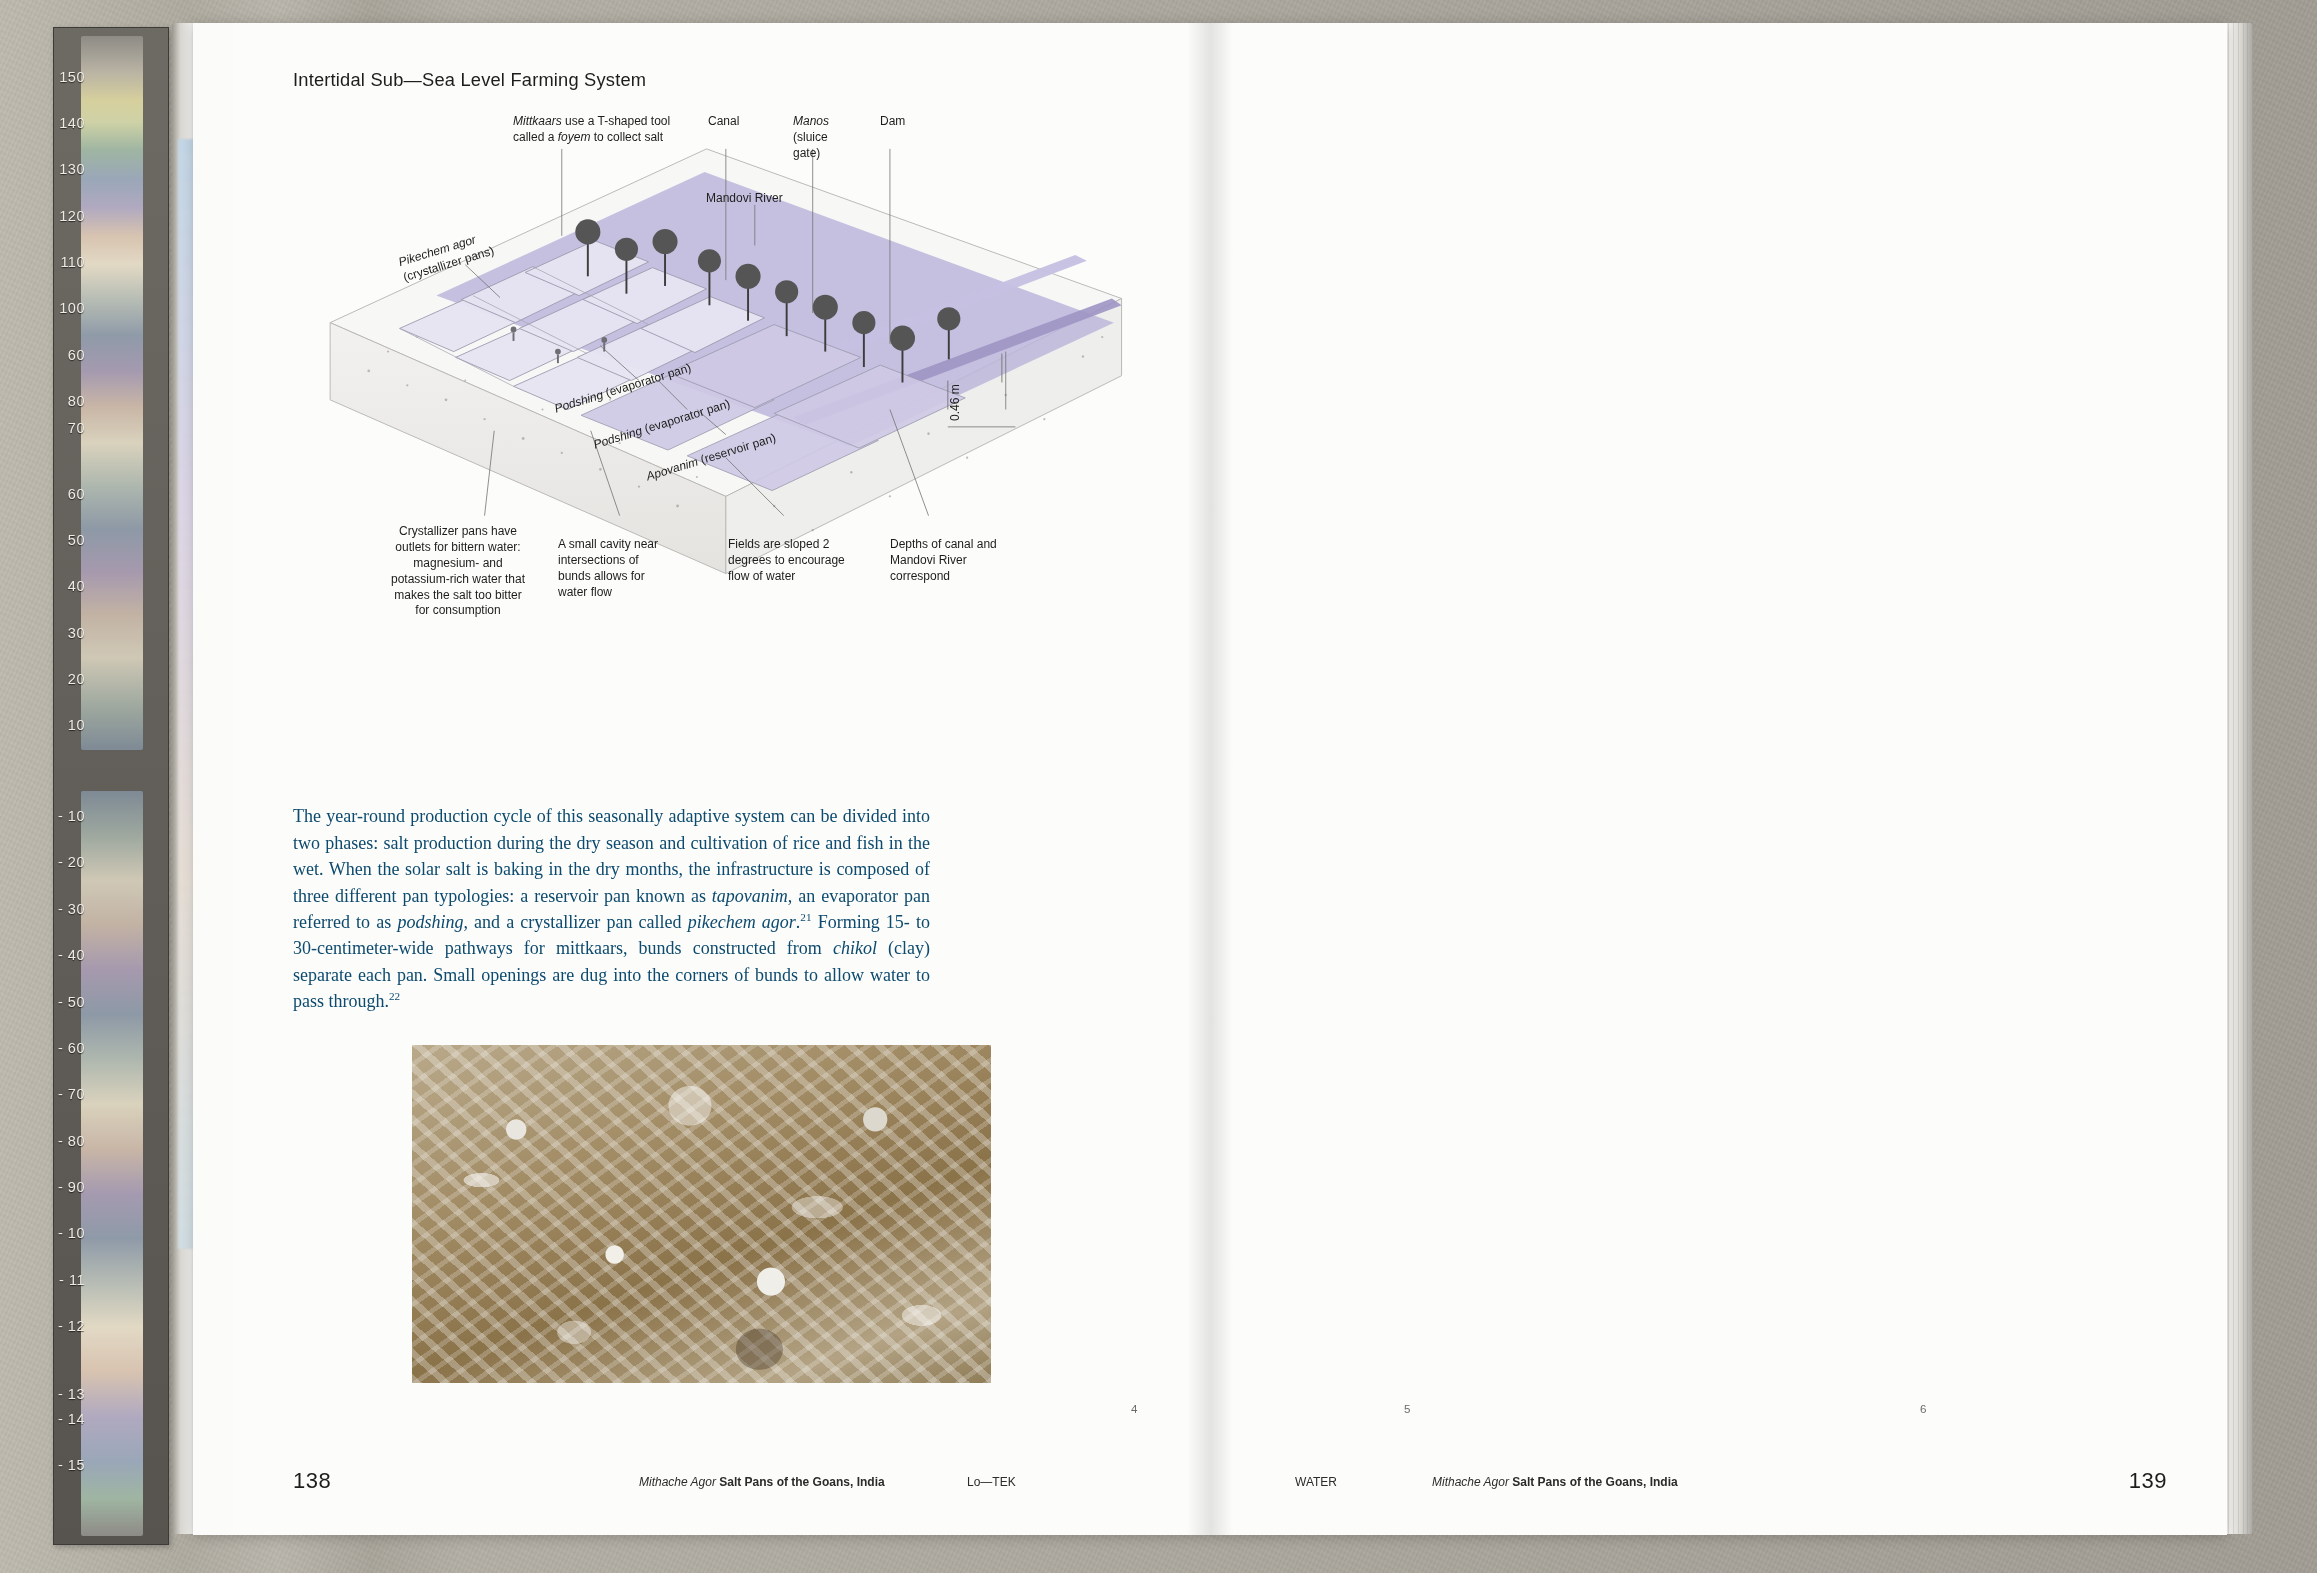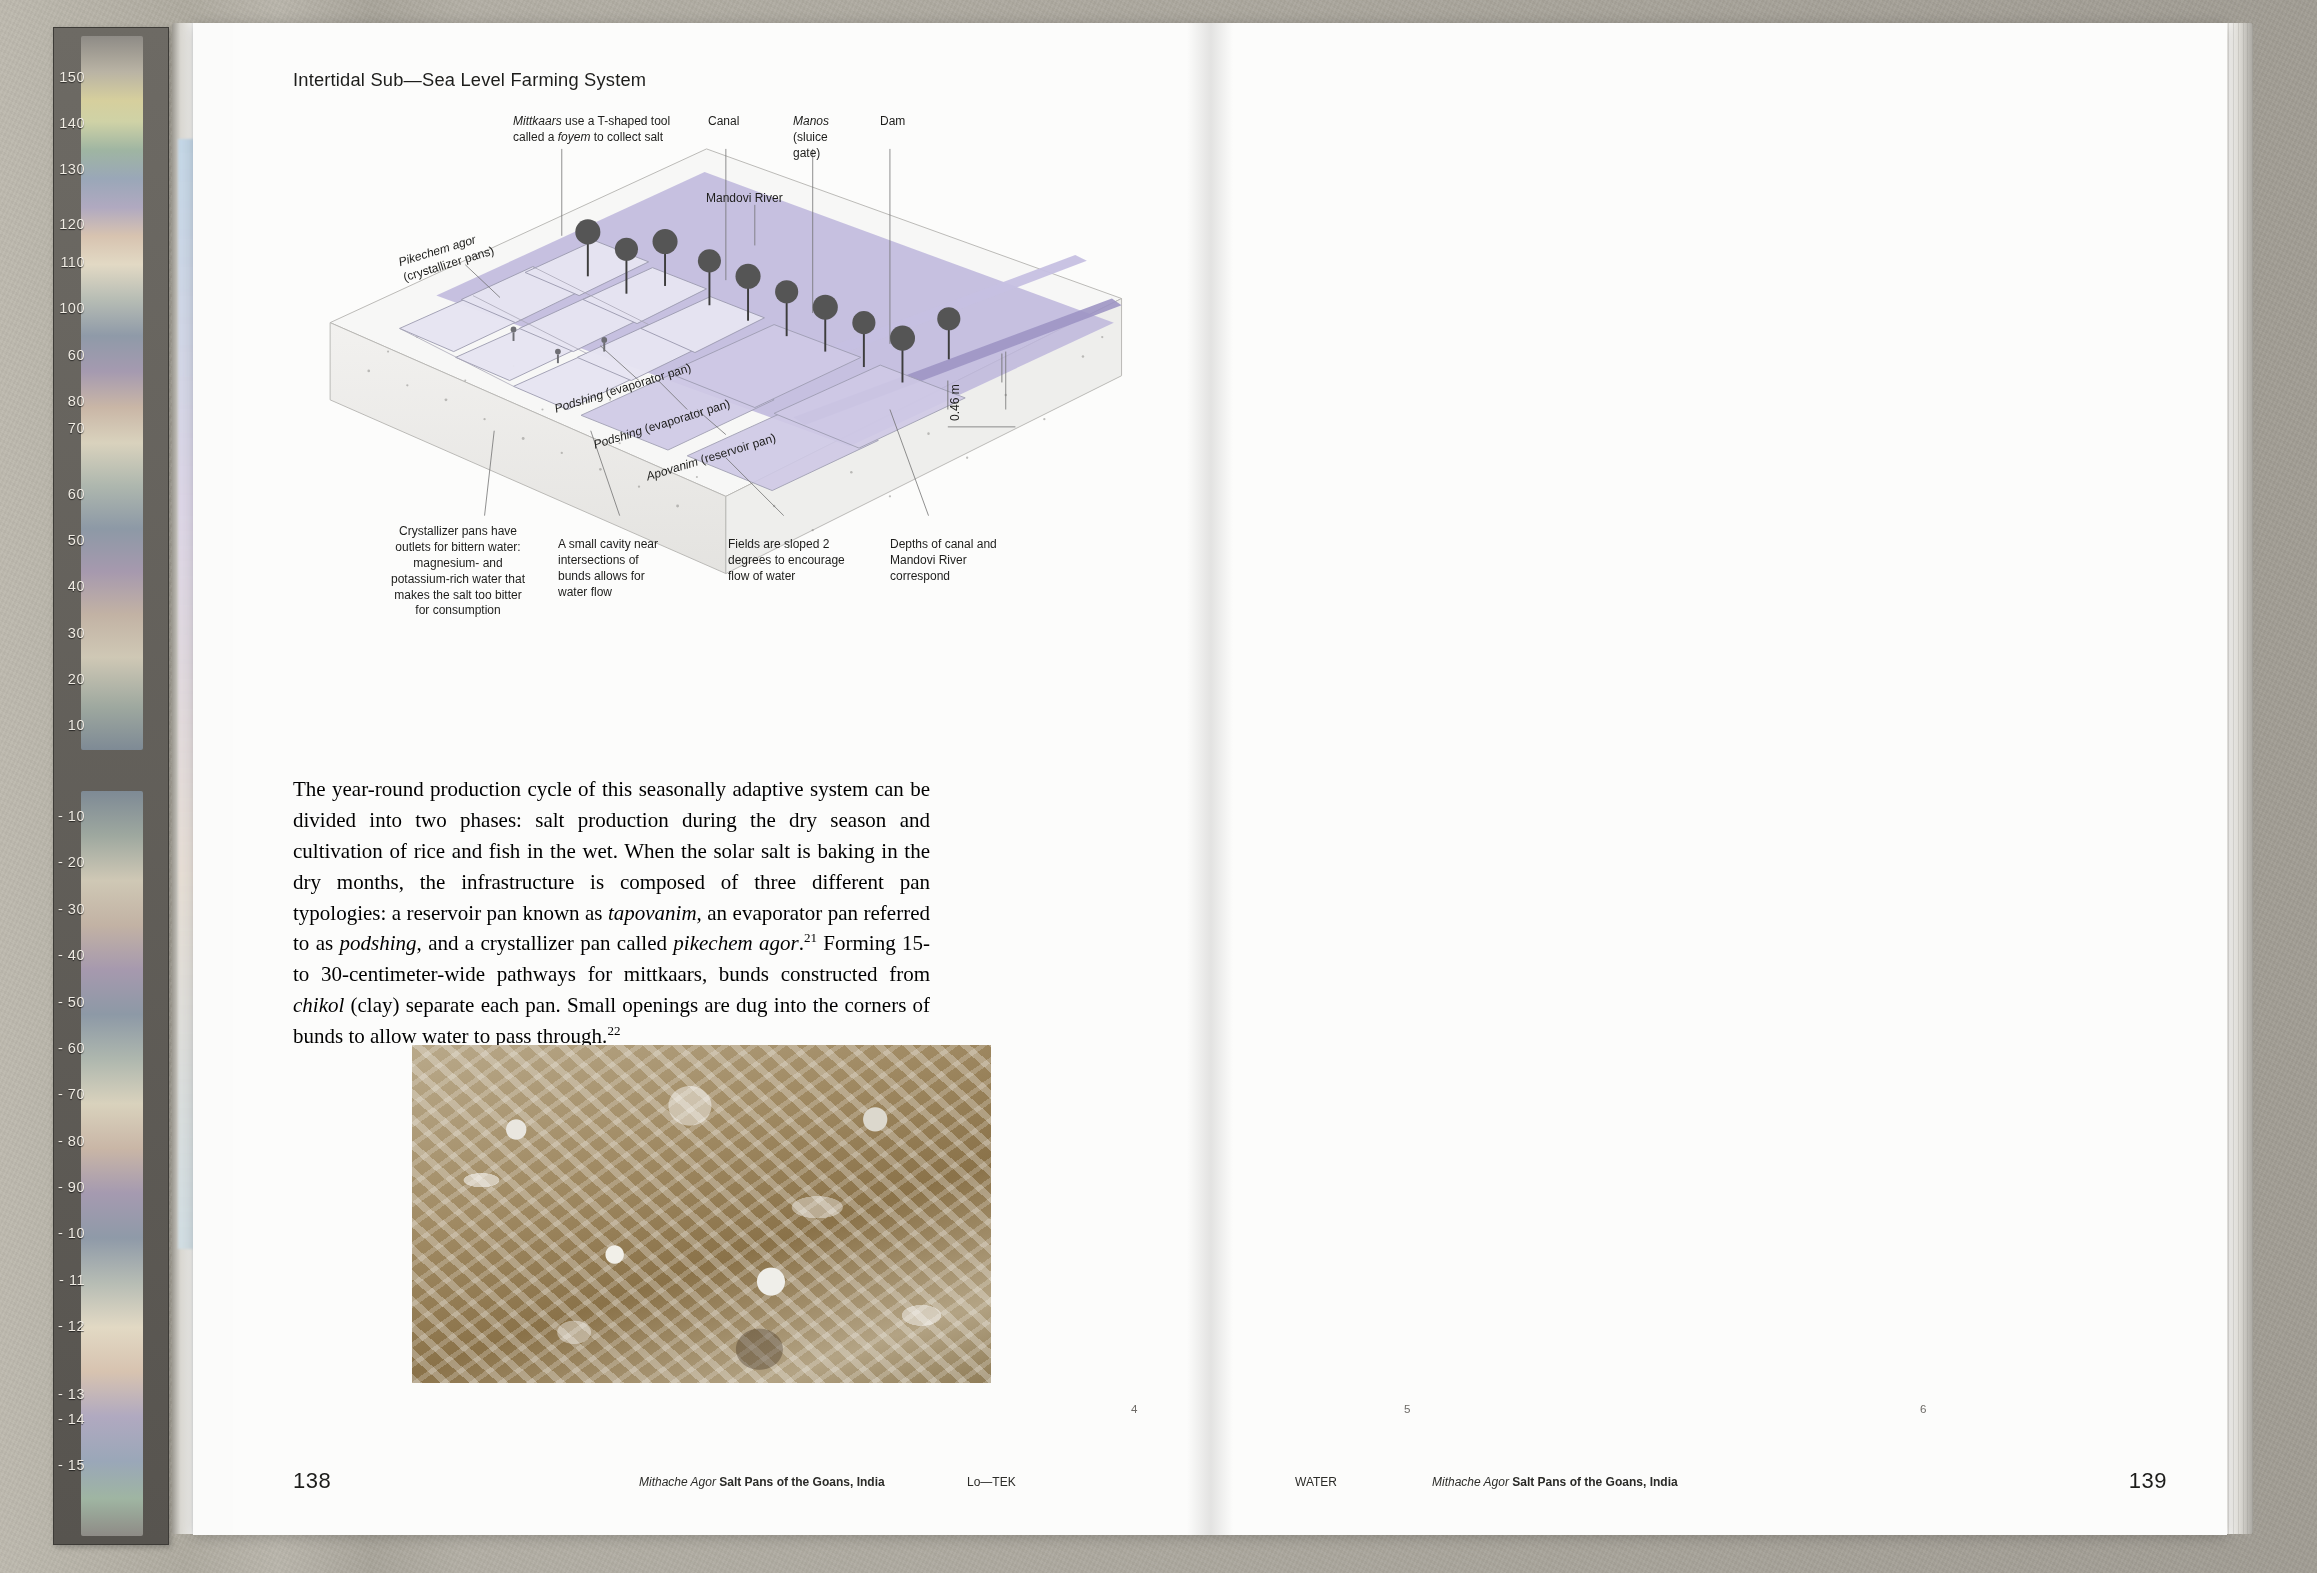--- a/index.html
+++ b/index.html
@@ -130,22 +130,22 @@
   .diagram svg { display: block; }
 
   .dlabel {
     position: absolute;
     font-size: 12px; line-height: 1.32; color: #1d1d1b;
   }
   .dlabel.it { font-style: italic; }
 
   
   .body-left {
-    position: absolute; left: 60px; top: 751px; width: 637px;
-    font-size: 21px; line-height: 1.47; color: #000000;
+    position: absolute; left: 60px; top: 780px; width: 637px;
+    font-size: 18px; line-height: 1.47; color: #0c4a6e;
     text-align: justify; hyphens: auto;
   }
   sup { font-size: .62em; vertical-align: super; line-height: 0; }
 
   
   .photo { position: absolute; overflow: hidden; background: #7d6f5e; }
   .fignum {
     position: absolute; font-size: 11.6px; color: #6d6a66;
   }
 
@@ -195,21 +195,21 @@
   <div class="bed"></div>
   <div class="bed-noise"></div>
 
   <div class="calib">
     <div class="holo top"></div>
     <div class="holo bottom"></div>
     <div class="tickwrap" id="tickwrap">
         <div class="tick" style="top: 41px;">150</div>
         <div class="tick" style="top: 87px;">140</div>
         <div class="tick" style="top: 133px;">130</div>
-        <div class="tick" style="top: 188px;">120</div>
+        <div class="tick" style="top: 180px;">120</div>
         <div class="tick" style="top: 226px;">110</div>
         <div class="tick" style="top: 272px;">100</div>
         <div class="tick" style="top: 319px;">60</div>
         <div class="tick" style="top: 365px;">80</div>
         <div class="tick" style="top: 392px;">70</div>
         <div class="tick" style="top: 458px;">60</div>
         <div class="tick" style="top: 504px;">50</div>
         <div class="tick" style="top: 550px;">40</div>
         <div class="tick" style="top: 597px;">30</div>
         <div class="tick" style="top: 643px;">20</div>

